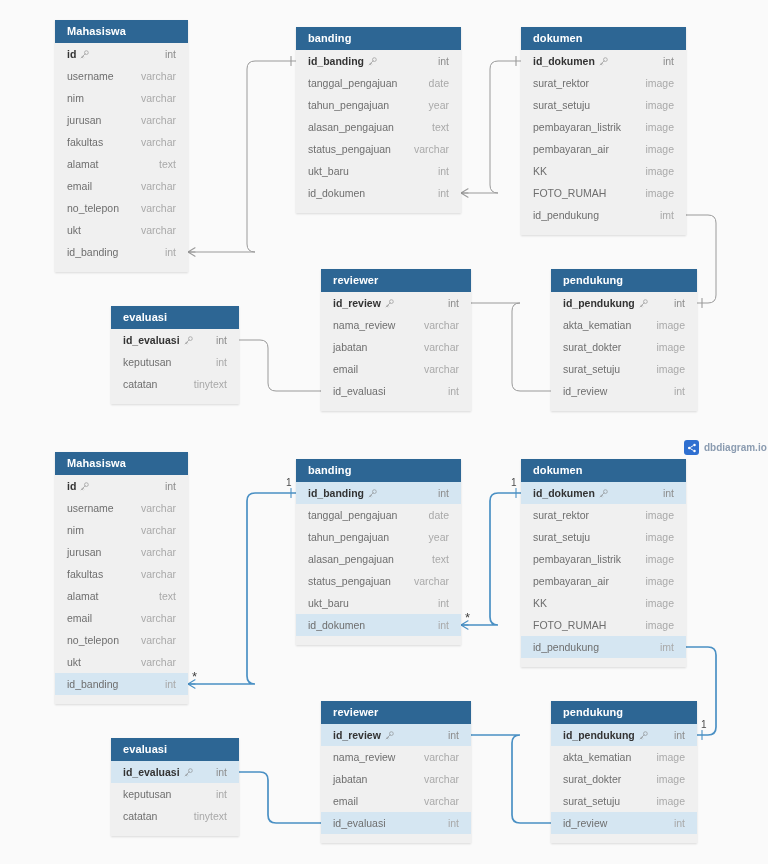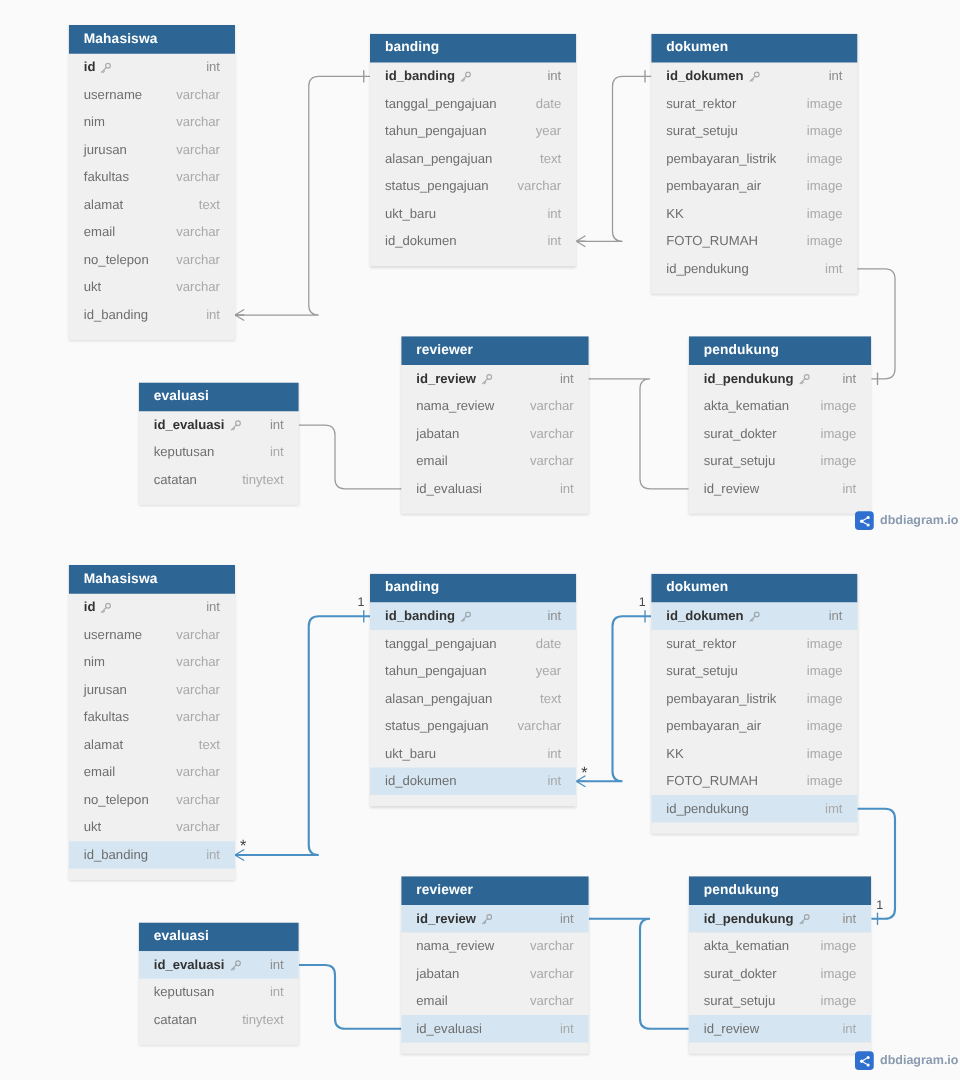--- a/index.html
+++ b/index.html
@@ -47,21 +47,21 @@
   .ftype { color: #a9a9a9; font-weight: normal; font-size: 10.5px; white-space: nowrap; }
   .field-row.pk .ftype { color: #8d8d8d; }
   .key-ico { display: inline-block; width: 9px; height: 9px; opacity: .6; }
   .key-ico svg { display: block; }
 
   .card-pad { height: 9px; }
 
   .brand {
     position: absolute;
     display: flex; align-items: center; gap: 5px;
-    font-size: 10px; color: #8a9bb0; font-weight: bold;
+    font-size: 10px; color: #8a9bb0; font-weight: bold; margin-top: 31px;
   }
   .brand-mark {
     width: 15px; height: 15px; border-radius: 3px;
     background: #2f6fd0;
     display: flex; align-items: center; justify-content: center;
   }
   .brand-mark svg { display: block; }
   .wire-label {
     position: absolute;
     font-size: 10px;

